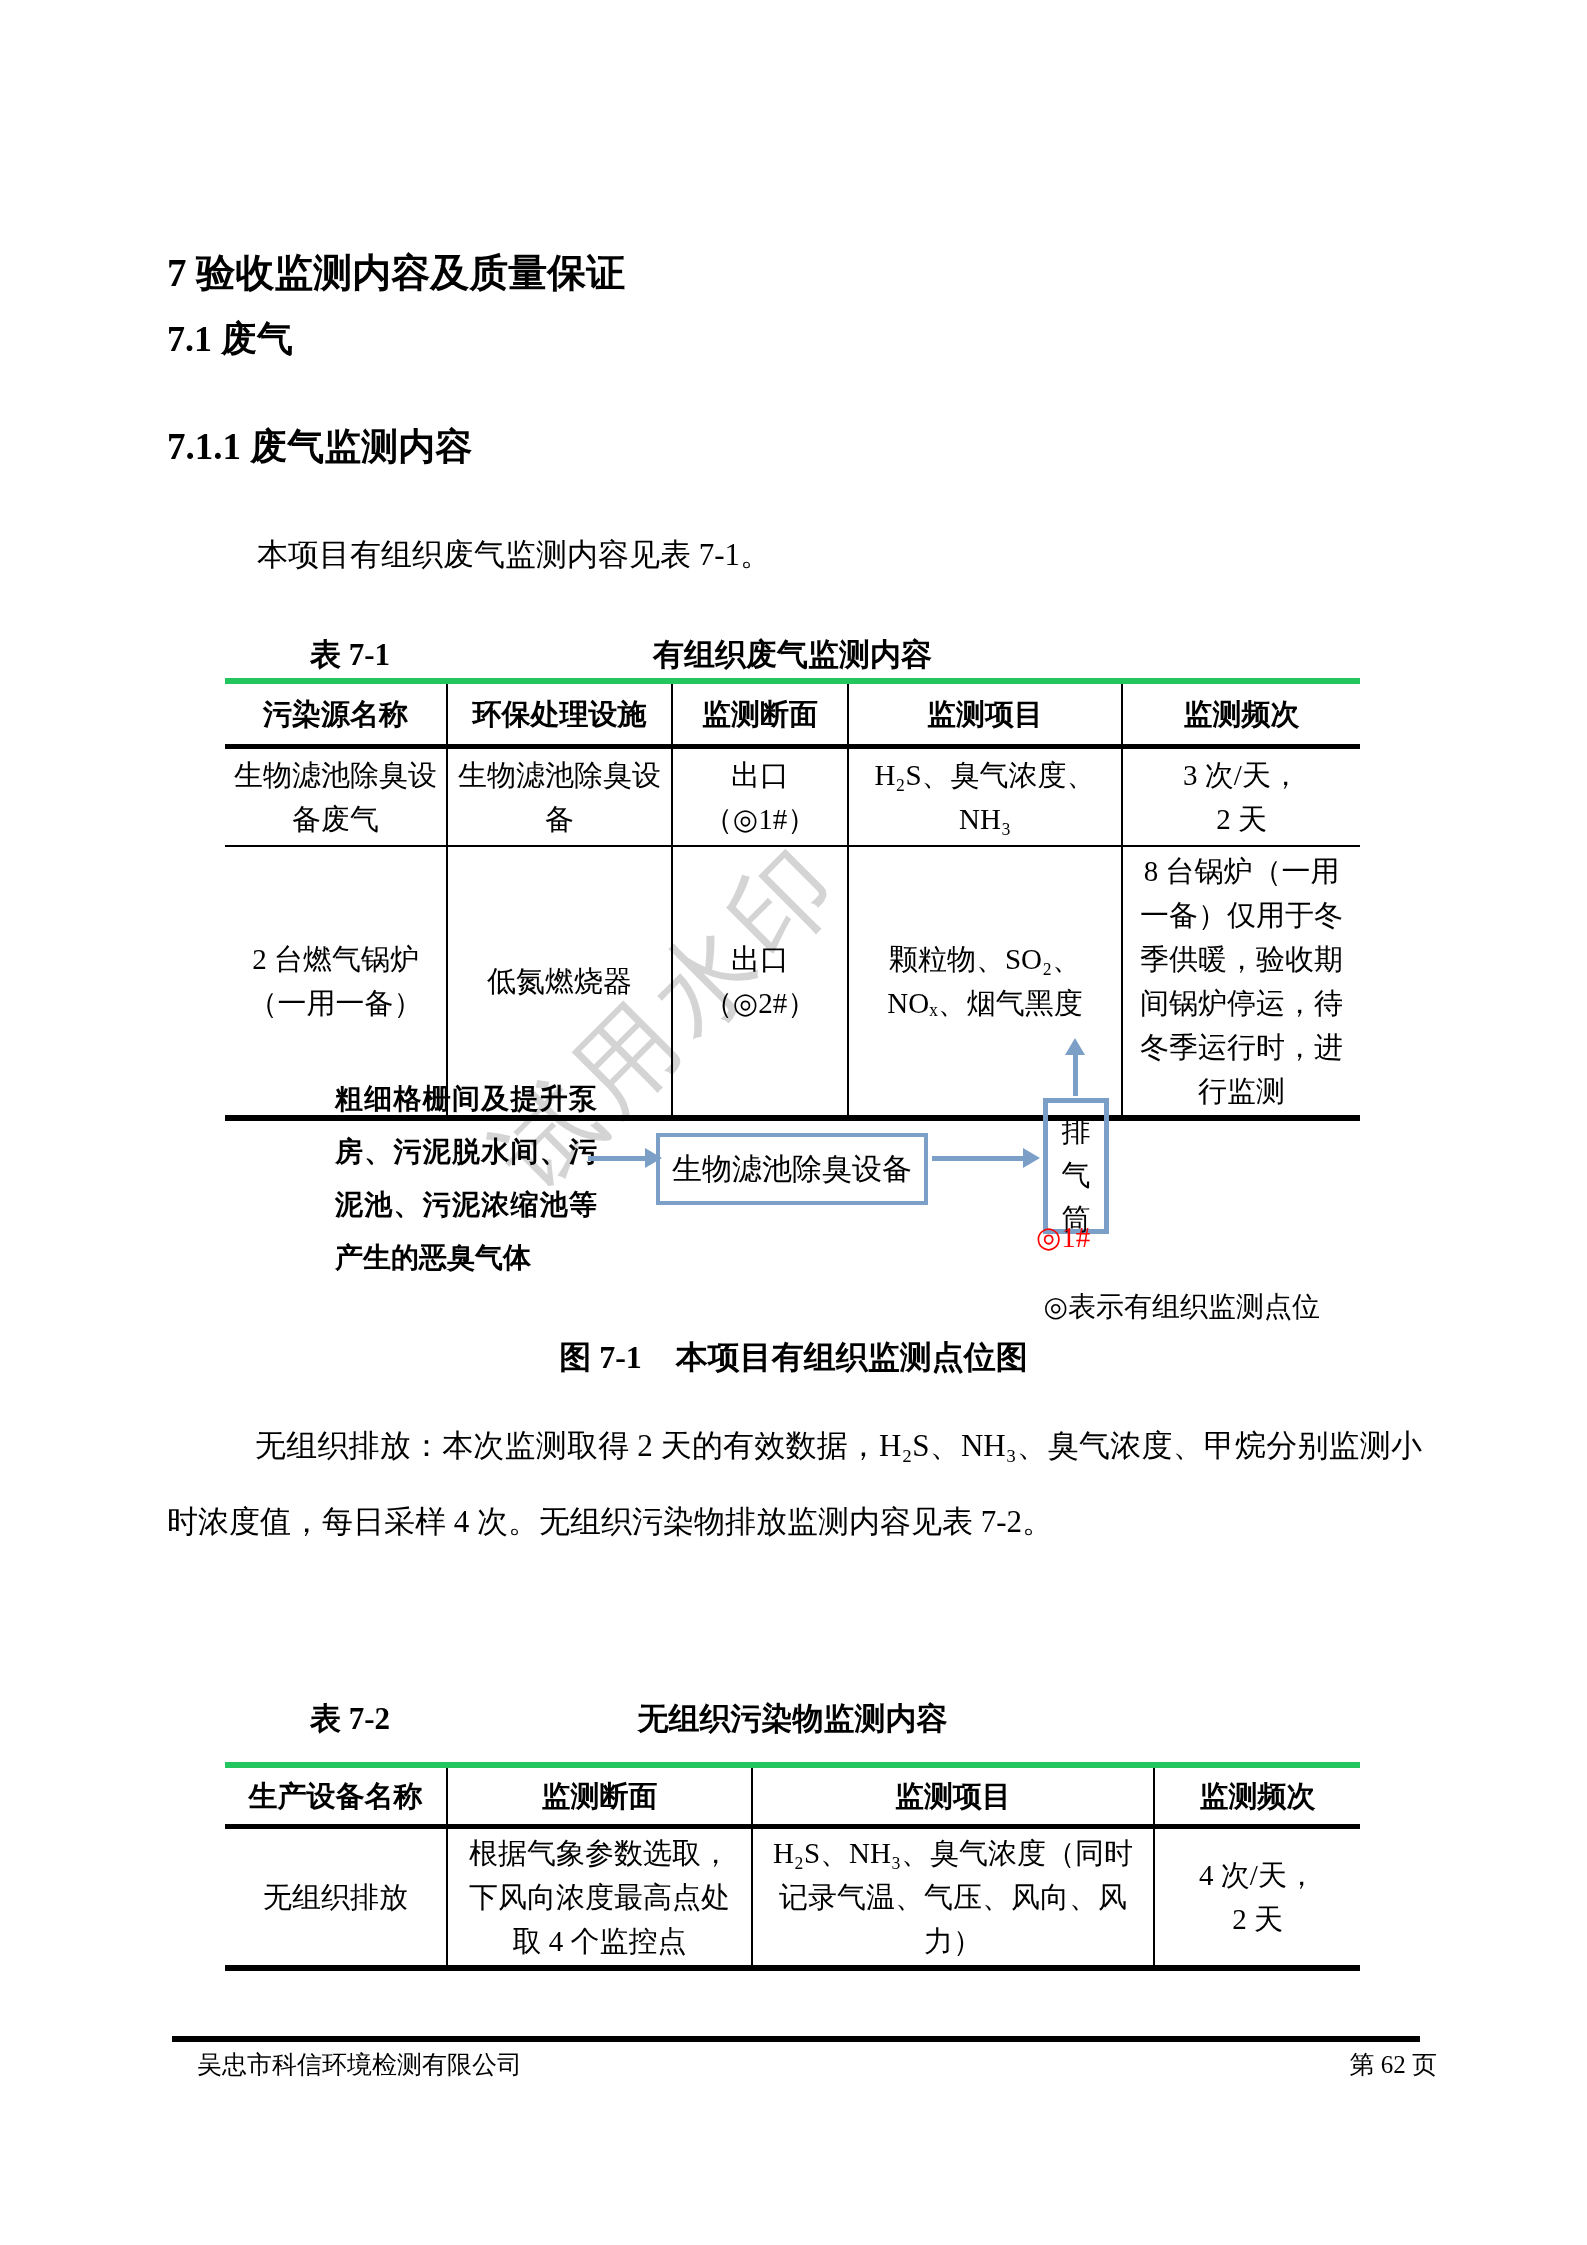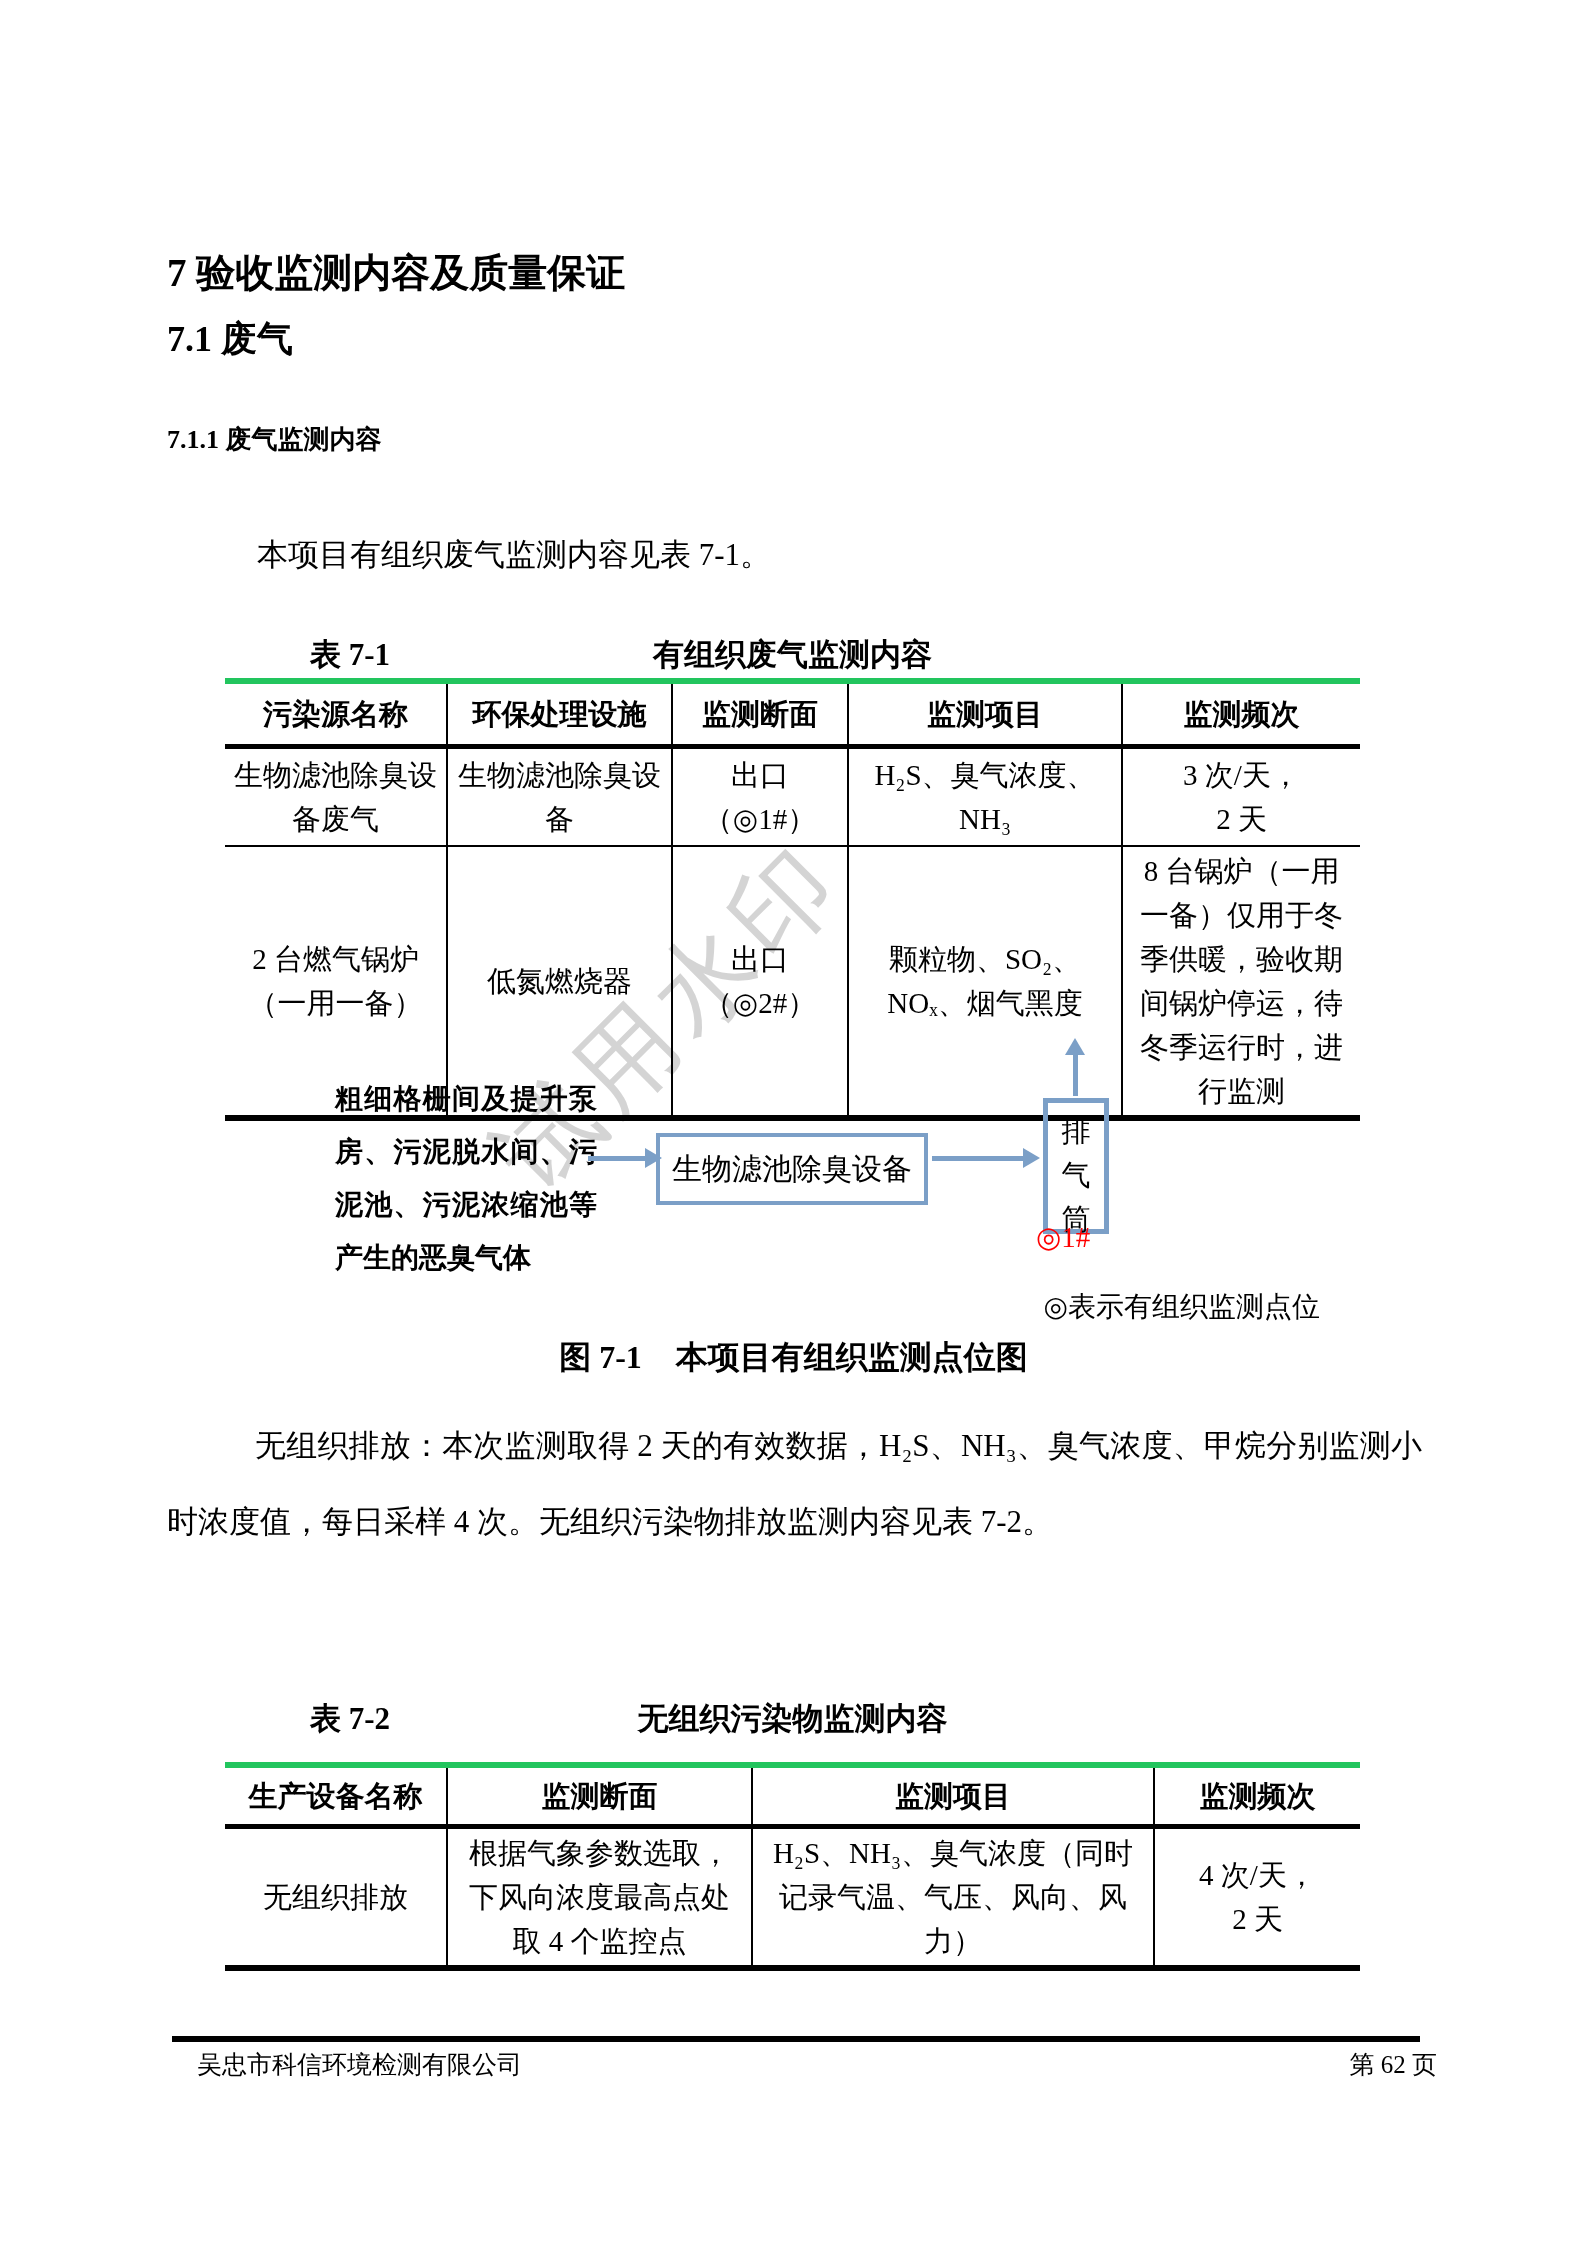--- a/index.html
+++ b/index.html
@@ -7,21 +7,21 @@
         font-family:"Liberation Serif","DejaVu Serif",serif;color:#000;}
   .abs{position:absolute;}
   
   .watermark{position:absolute;left:430px;top:950px;width:480px;text-align:center;
      font-family:"Liberation Sans","DejaVu Sans",sans-serif;font-size:100px;letter-spacing:10px;
      color:#9a9a9a;opacity:.42;transform:rotate(-45deg);white-space:nowrap;z-index:1;}
   .content{position:relative;z-index:2;}
   
   .h1{top:206px;left:167px;font-size:39px;font-weight:bold;margin-top:40px;}
   .h2{top:315px;left:167px;font-size:36px;font-weight:bold;}
-  .h3{top:422px;left:167px;font-size:26px;font-weight:bold;}
+  .h3{top:422px;left:167px;font-size:37px;font-weight:bold;}
   .p1{top:534px;left:257px;font-size:31px;}
   .p2{top:1408px;left:167px;width:1255px;font-size:31px;line-height:76px;
       text-align:justify;text-indent:88px;}
   
   .tcap{width:1135px;left:225px;font-size:31px;font-weight:bold;}
   .tcap .cap-title{display:block;text-align:center;}
   .tcap .cap-label{position:absolute;left:85px;}
   .cap1{top:634px;} .cap2{top:1698px;}
   
   table.doc{border-collapse:collapse;table-layout:fixed;

